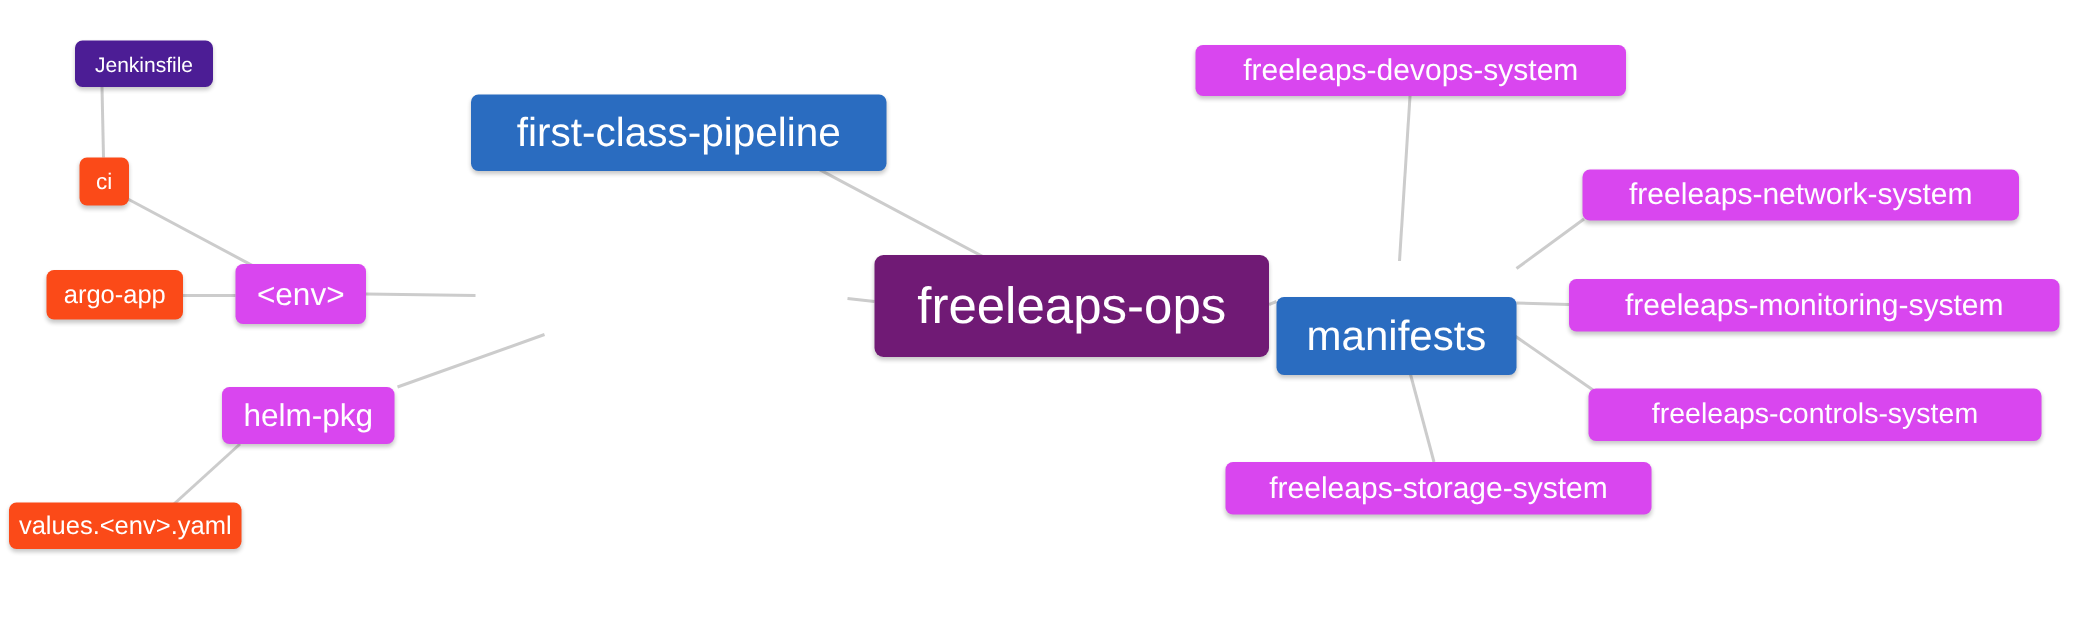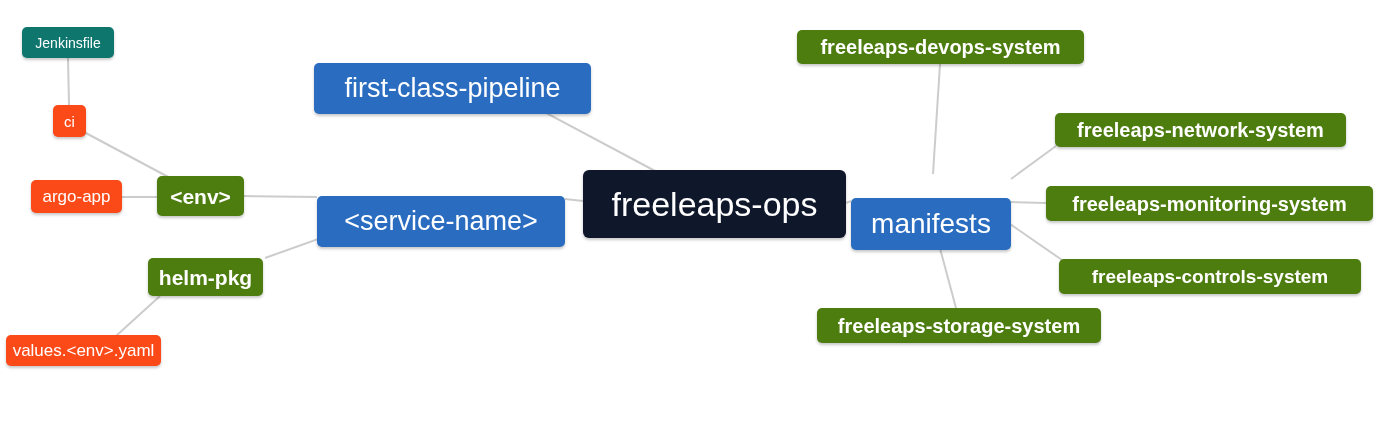--- a/index.html
+++ b/index.html
@@ -7,24 +7,24 @@
   body { font-family:"Liberation Sans", sans-serif; position:relative; }
   .canvas { position:absolute; left:0; top:0; width:1390px; height:421px; }
   svg.edges { position:absolute; left:0; top:0; pointer-events:none; }
   svg.edges line { stroke:#cccccc; stroke-width:2; }
   .node {
     position:absolute; display:flex; align-items:center; justify-content:center;
     color:#ffffff; border-radius:5px; white-space:nowrap; cursor:pointer;
     box-shadow:0 2px 3px rgba(0,0,0,0.22); line-height:1; letter-spacing:0;
   }
   .node.blue   { background:#2a6cc0;margin-top:24px; }
-  .node.green  { background:#4d7c0f;font-weight:bold; }
+  .node.green  { background:#d946ef; }
   .node.red    { background:#fb4a18; }
-  .node.amber  { background:#0f766e; }
-  .node.dark   { background:#0f172a; border-radius:6px; }
+  .node.amber  { background:#4c1d95;margin-left:28px; }
+  .node.dark   { background:#701a75; border-radius:6px; }
 </style>
 </head>
 <body>
 
 <div class="canvas">
 
   <svg class="edges" width="1390" height="421">
     <line x1="68" y1="58" x2="69" y2="105"></line>
     <line x1="84" y1="132" x2="172" y2="179"></line>
     <line x1="122" y1="197" x2="157" y2="197"></line>
@@ -44,21 +44,20 @@
   <div class="node amber" style="left:22px;top:27px;width:92px;height:31px;font-size:14px">Jenkinsfile</div>
 
   <div class="node red" style="left:53px;top:105px;width:33px;height:32px;font-size:15px">ci</div>
 
   <div class="node green" style="left:157px;top:176px;width:87px;height:40px;font-size:21px">&lt;env&gt;</div>
 
   <div class="node red" style="left:31px;top:180px;width:91px;height:33px;font-size:17px">argo-app</div>
 
   <div class="node blue" style="left:314px;top:39px;width:277px;height:51px;font-size:27px">first-class-pipeline</div>
 
-  <div class="node blue" style="left:317px;top:172px;width:248px;height:51px;font-size:27px">&lt;service-name&gt;</div>
 
   <div class="node dark" style="left:583px;top:170px;width:263px;height:68px;font-size:34px">freeleaps-ops</div>
 
   <div class="node blue" style="left:851px;top:174px;width:160px;height:52px;font-size:28px">manifests</div>
 
   <div class="node green" style="left:148px;top:258px;width:115px;height:38px;font-size:21px">helm-pkg</div>
 
   <div class="node red" style="left:6px;top:335px;width:155px;height:31px;font-size:17px">values.&lt;env&gt;.yaml</div>
 
   <div class="node green" style="left:797px;top:30px;width:287px;height:34px;font-size:20px">freeleaps-devops-system</div>

